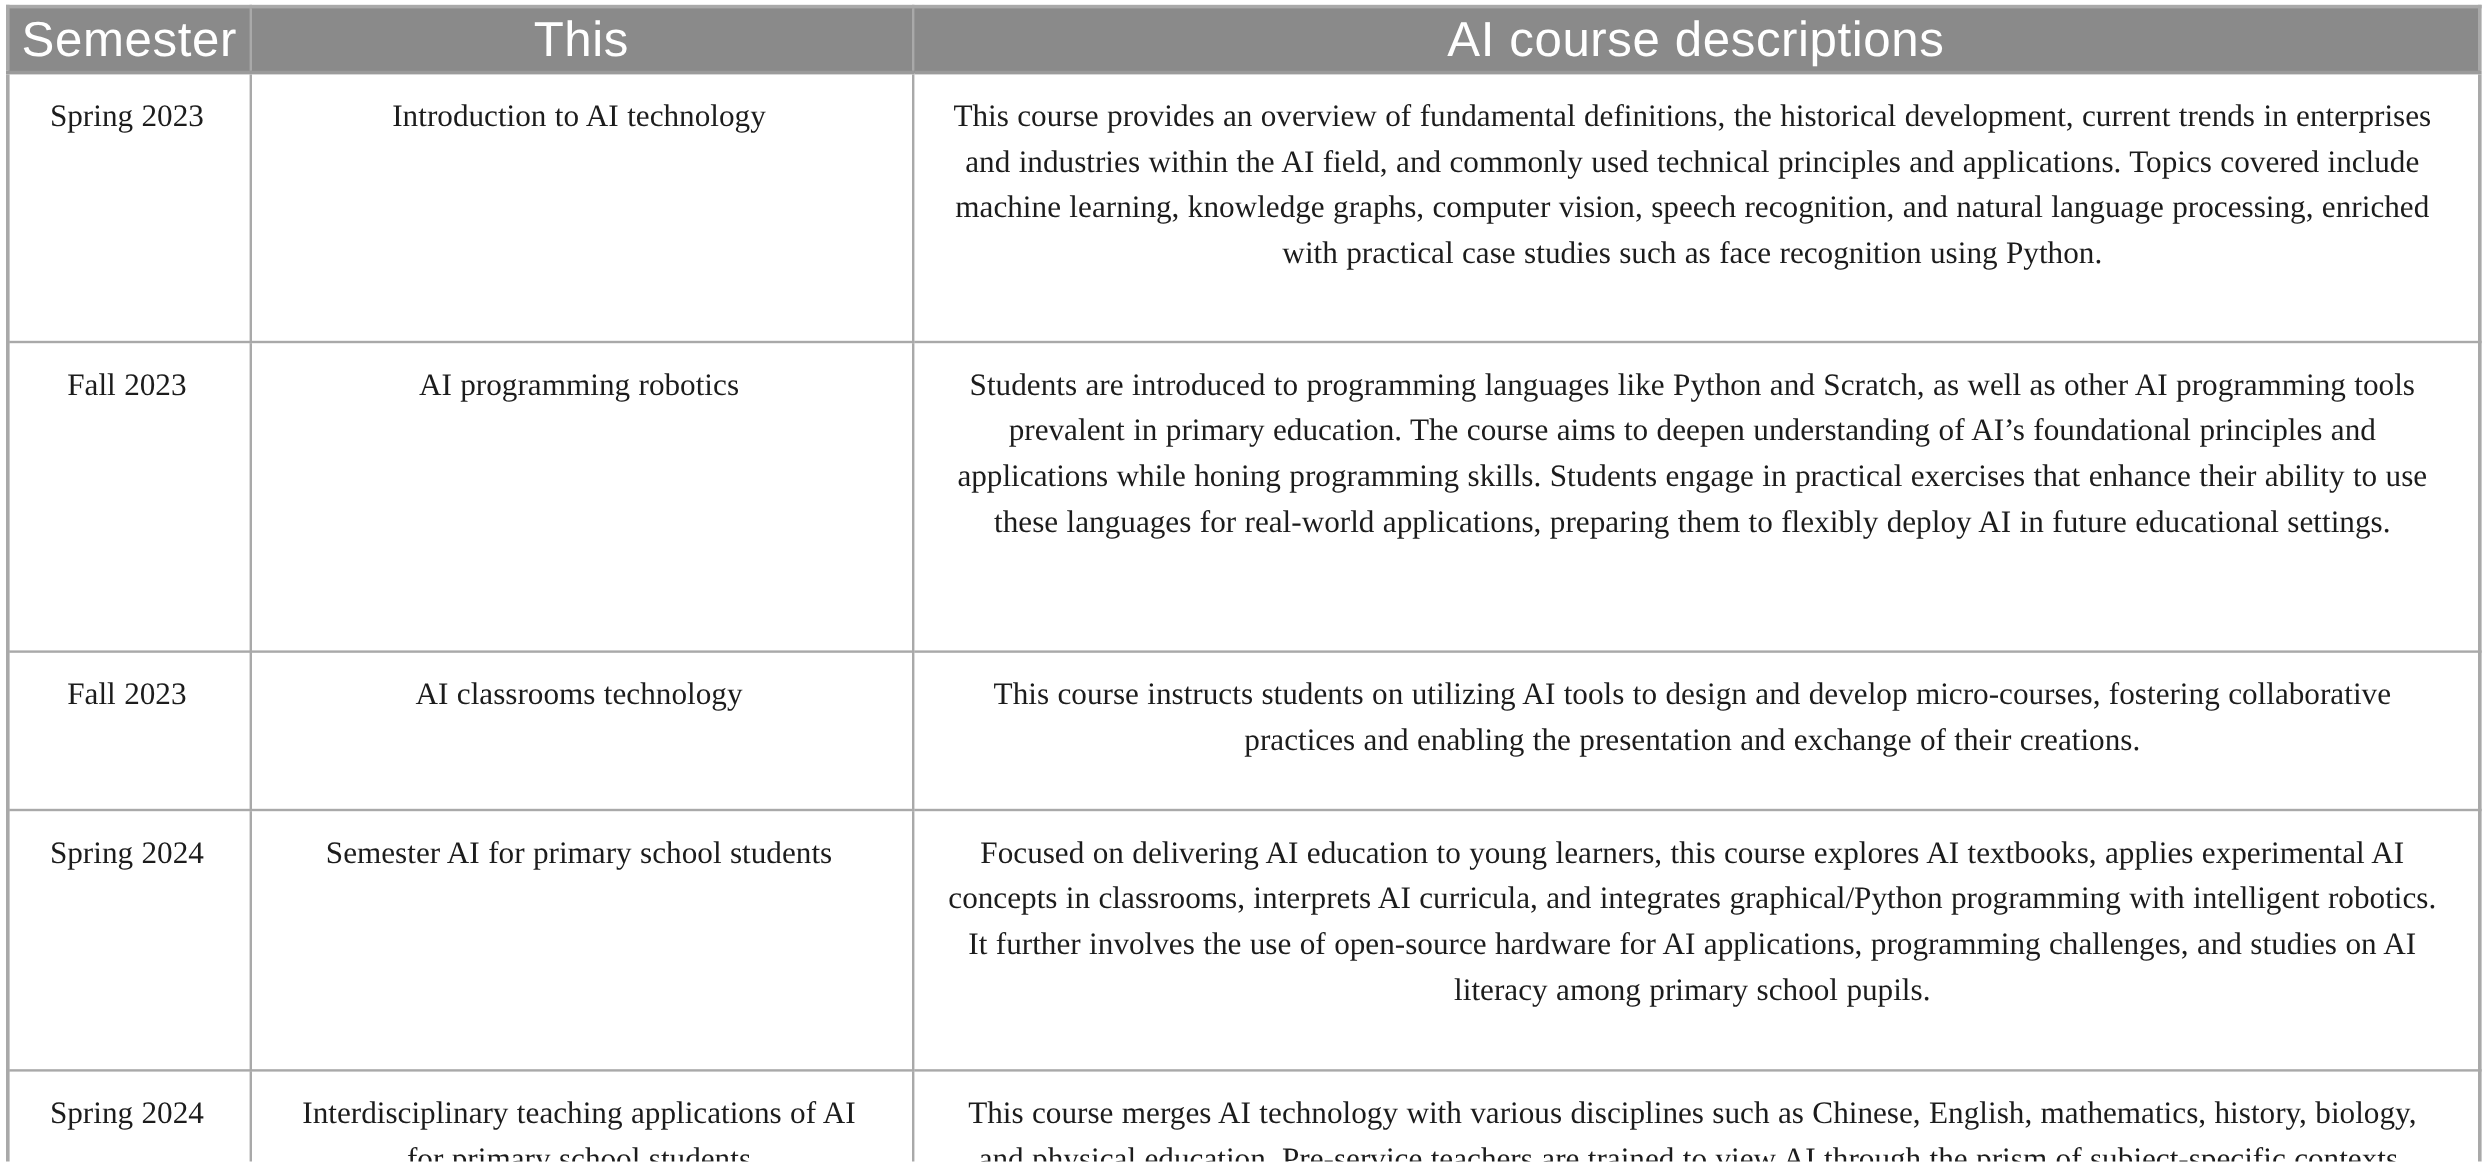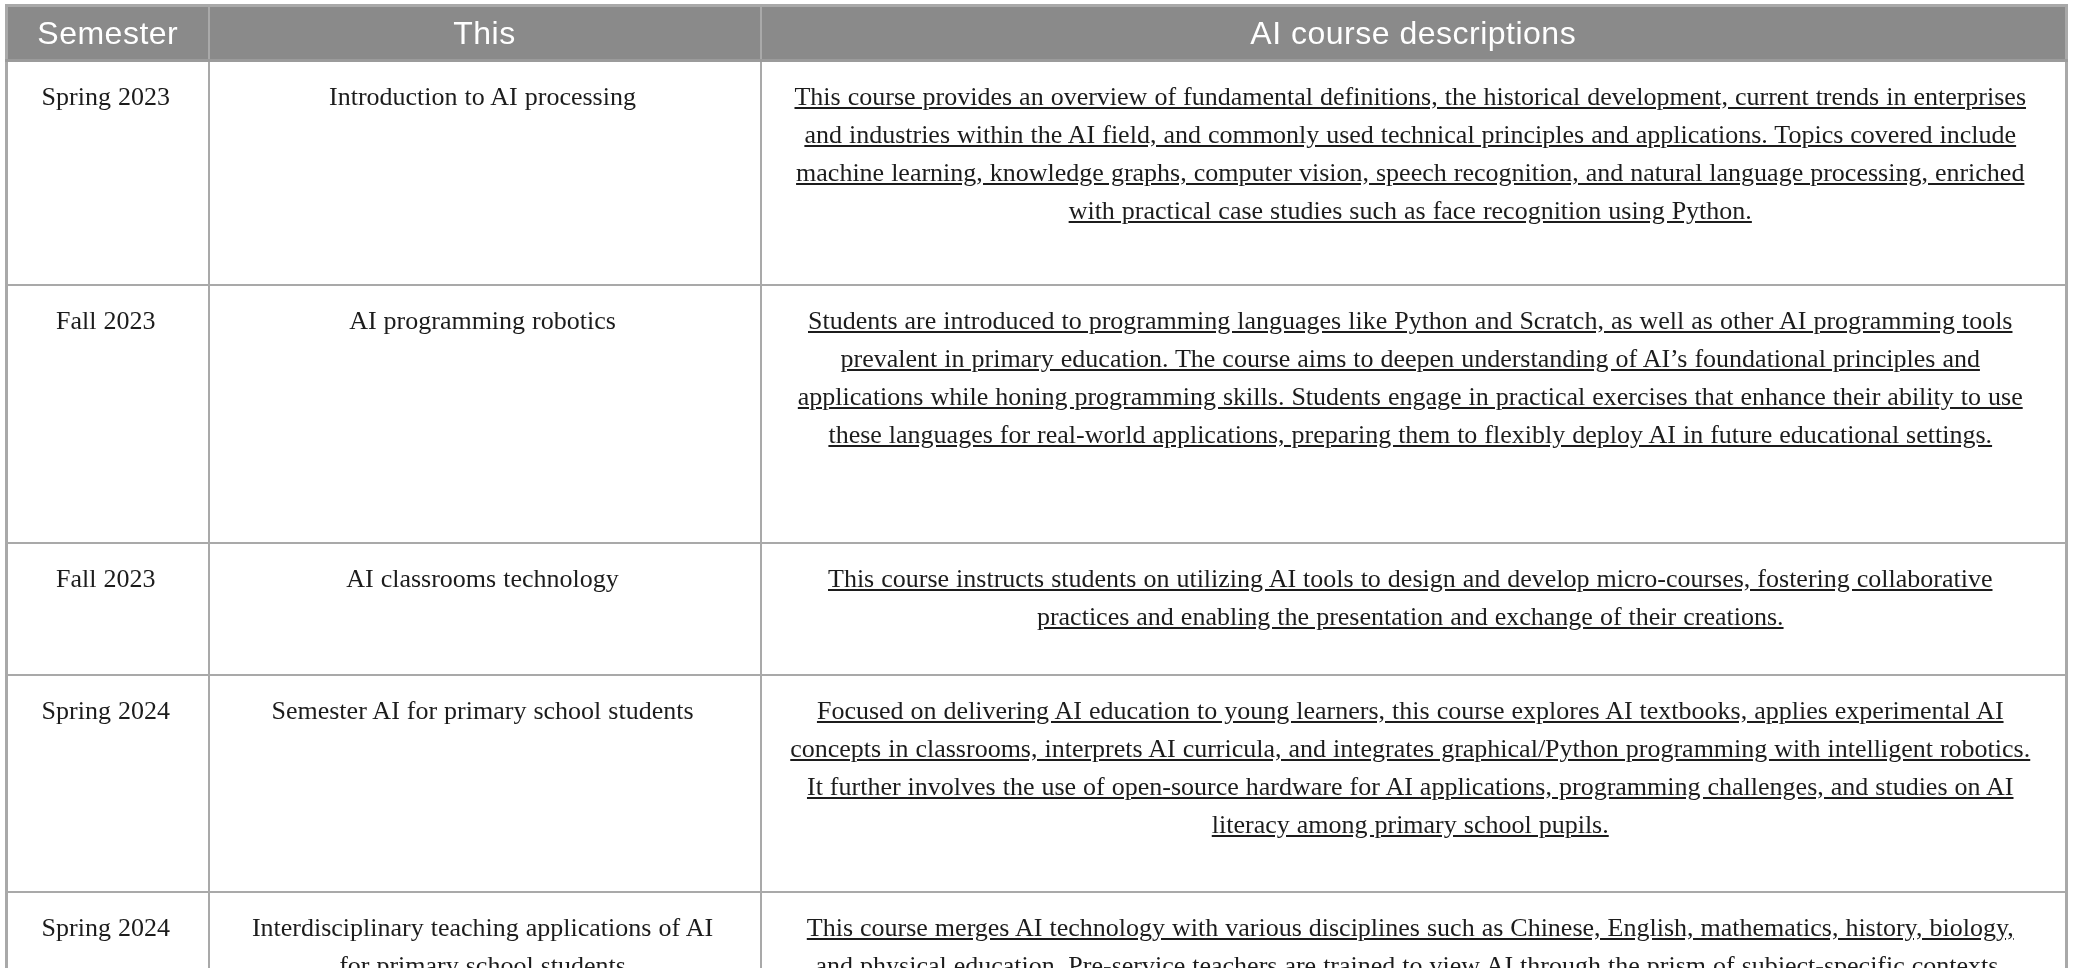--- a/index.html
+++ b/index.html
@@ -25,39 +25,39 @@
   }
   col.c-semester { width: 202px; }
   col.c-name     { width: 552px; }
   col.c-desc     { width: auto;  }
 
   th {
     background: #8a8a8a;
     color: #ffffff;
     font-family: "Liberation Sans", sans-serif;
     font-weight: normal;
-    font-size: 32px;
+    font-size: 41px;
     letter-spacing: 0.5px;
     text-align: center;
     height: 52px;
     border: 2px solid #a9a9a9;
     border-bottom: 3px solid #9b9b9b;
     padding: 0;
   }
   td {
     border: 2px solid #a9a9a9;
     vertical-align: top;
     padding: 16px 28px 14px 24px;
     font-size: 26px;
     line-height: 38px;
     color: #1c1c1c;
     text-align: center;
     word-spacing: 0.5px;
   }
-  td.desc { padding-left: 28px; padding-right: 34px; text-decoration: underline; }
+  td.desc { padding-left: 28px; padding-right: 34px; }
   tr.r1 td { height: 192px; }
   tr.r2 td { height: 226px; }
   tr.r3 td { height: 100px; }
   tr.r4 td { height: 185px; }
   tr.r5 td { height: 180px; }
 </style>
 </head>
 <body>
 
 <div class="page">
@@ -70,21 +70,21 @@
     <thead>
       <tr>
         <th>Semester</th>
         <th>This</th>
         <th>AI course descriptions</th>
       </tr>
     </thead>
     <tbody>
       <tr class="r1">
         <td>Spring 2023</td>
-        <td>Introduction to AI processing</td>
+        <td>Introduction to AI technology</td>
         <td class="desc">This course provides an overview of fundamental definitions, the historical development, current trends in enterprises and industries within the AI field, and commonly used technical principles and applications. Topics covered include machine learning, knowledge graphs, computer vision, speech recognition, and natural language processing, enriched with practical case studies such as face recognition using Python.</td>
       </tr>
       <tr class="r2">
         <td>Fall 2023</td>
         <td>AI programming robotics</td>
         <td class="desc">Students are introduced to programming languages like Python and Scratch, as well as other AI programming tools prevalent in primary education. The course aims to deepen understanding of AI’s foundational principles and applications while honing programming skills. Students engage in practical exercises that enhance their ability to use these languages for real-world applications, preparing them to flexibly deploy AI in future educational settings.</td>
       </tr>
       <tr class="r3">
         <td>Fall 2023</td>
         <td>AI classrooms technology</td>

